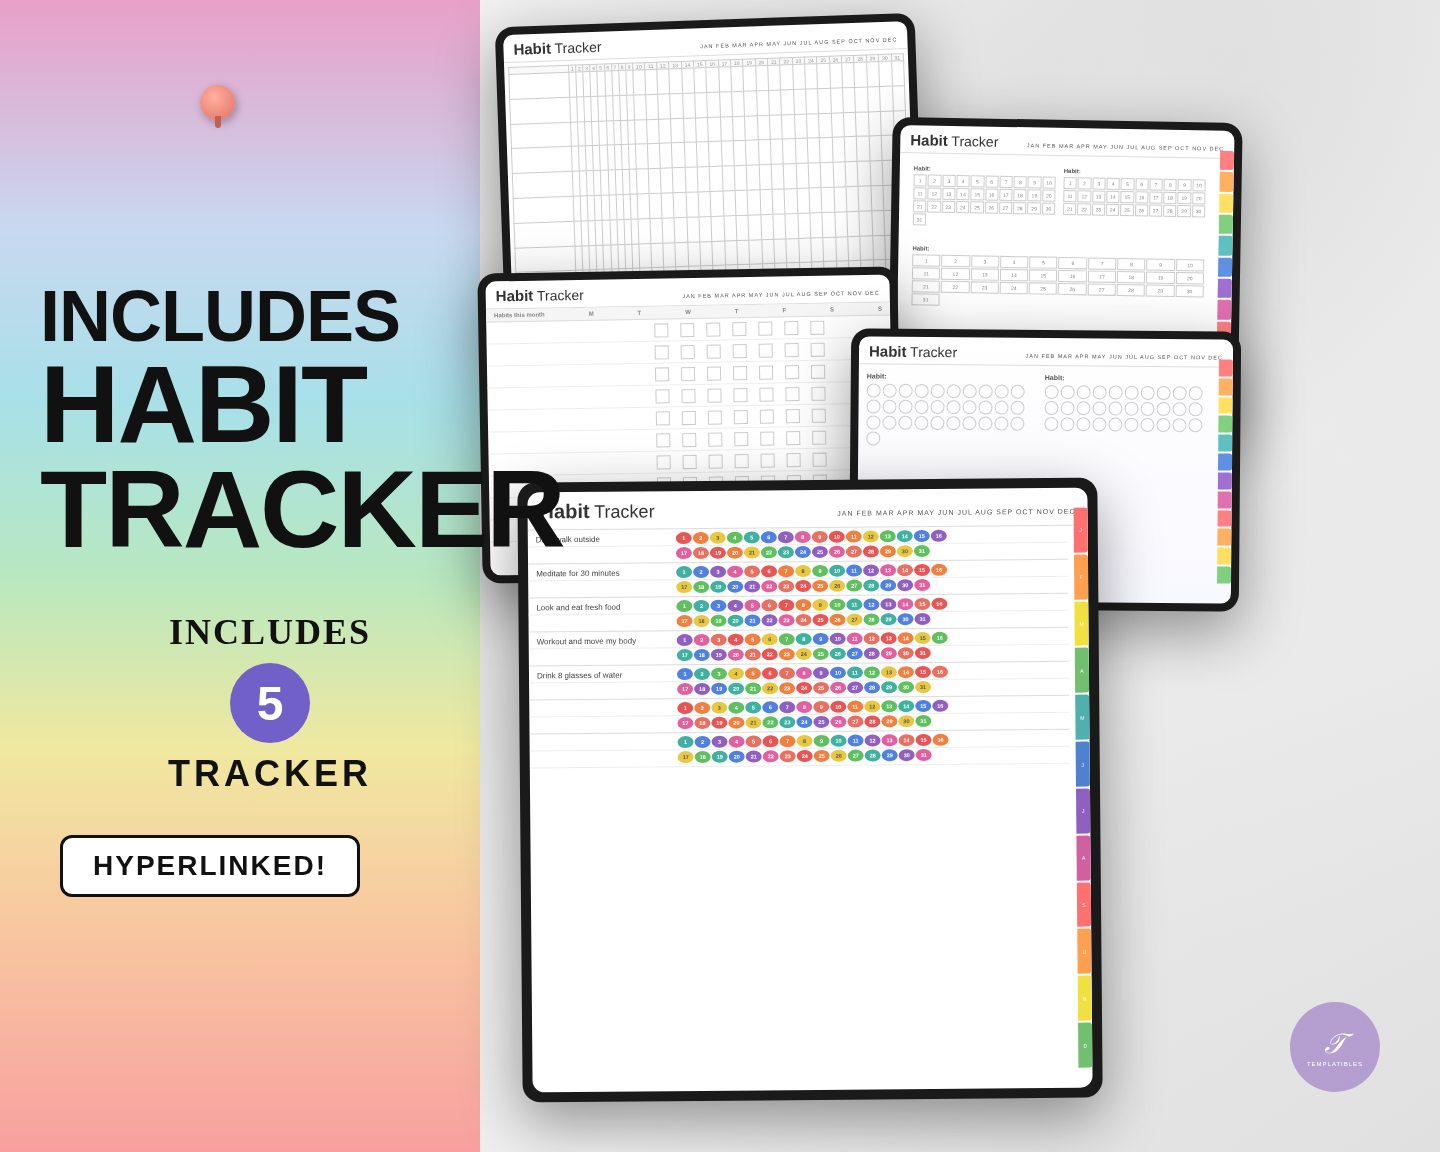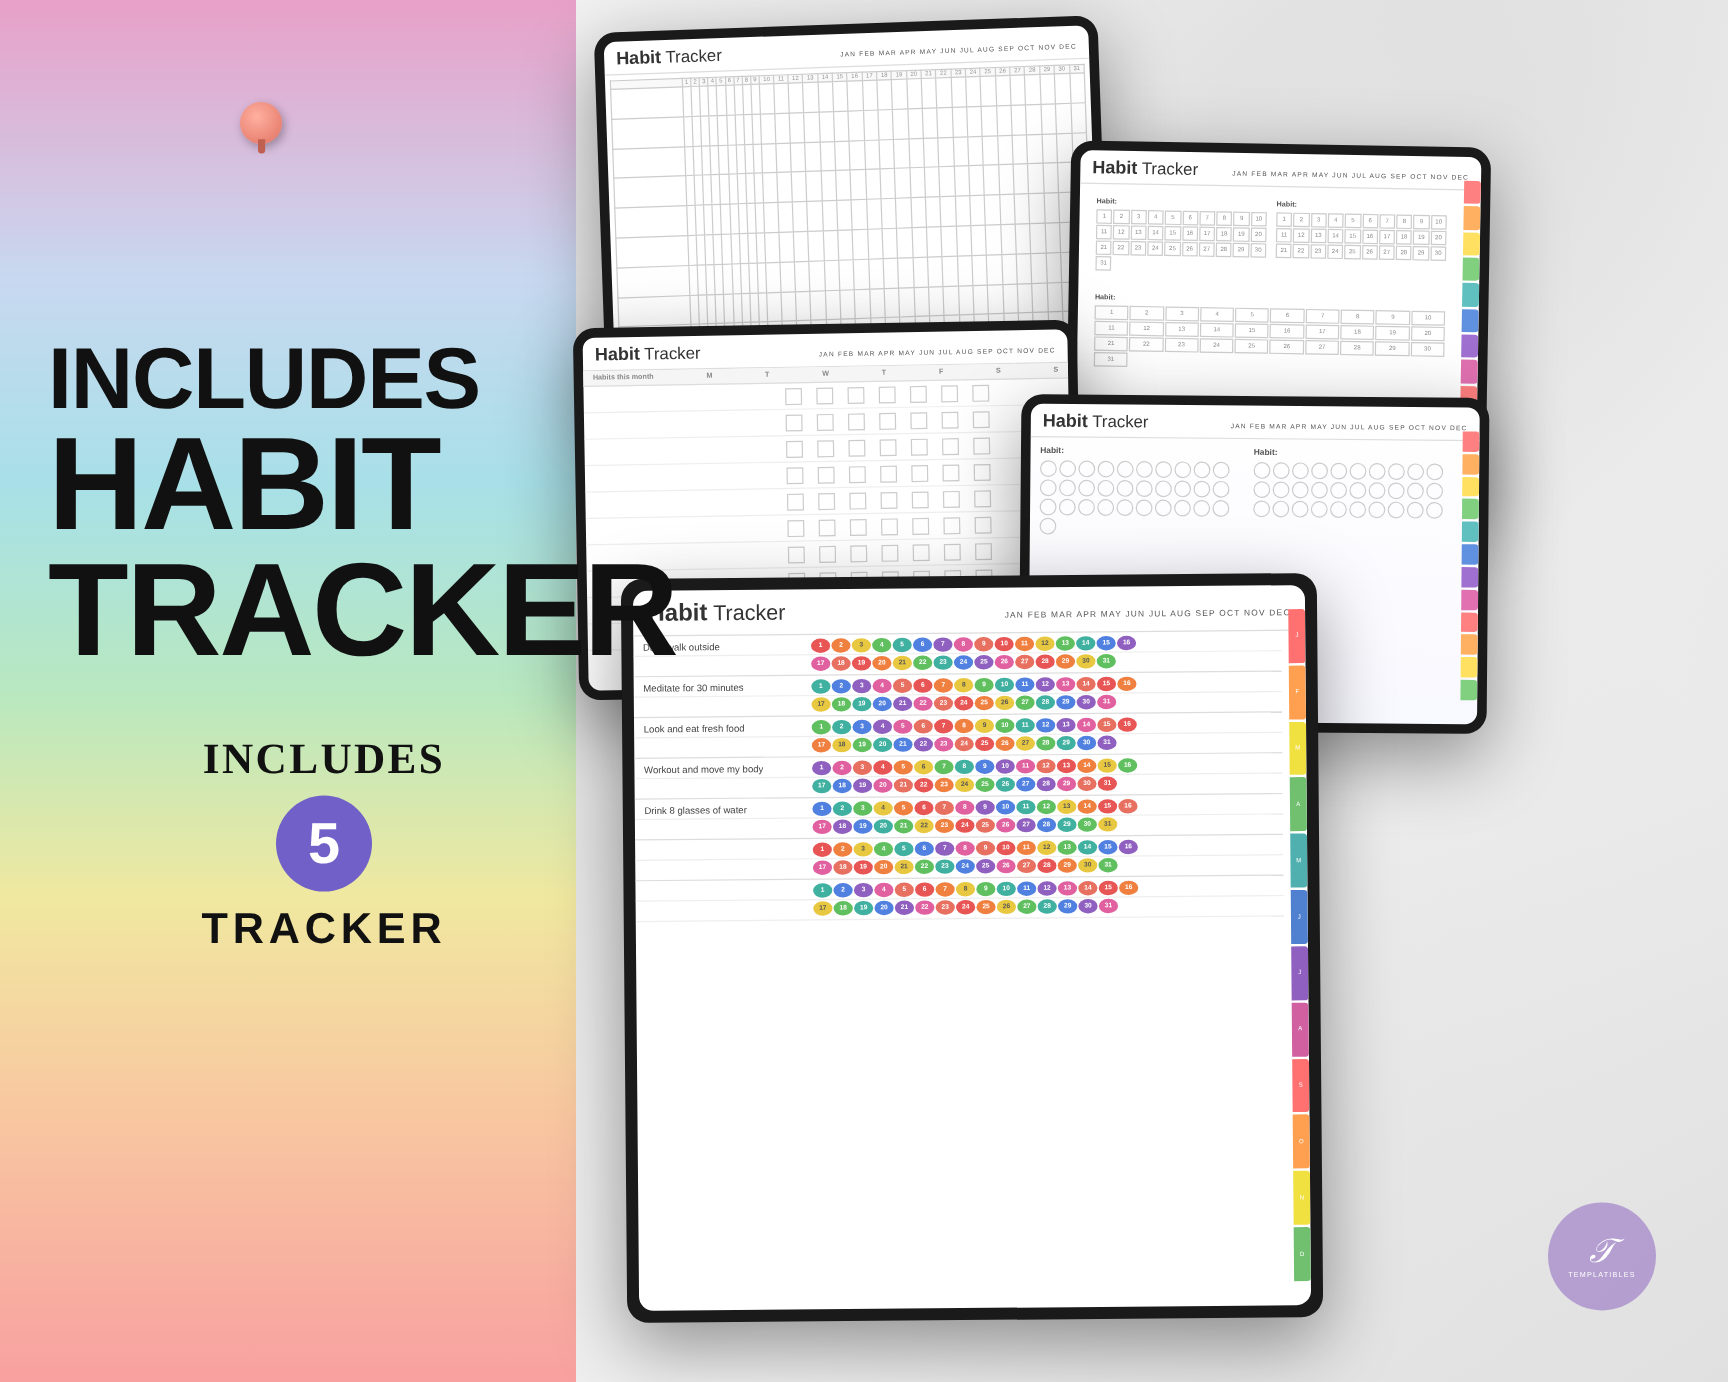--- a/index.html
+++ b/index.html
@@ -516,20 +516,23 @@
   <div class="digital-text">INCLUDES</div>
   <div class="habit-text">HABIT</div>
   <div class="tracker-text">TRACKER</div>
 
   <div class="includes-section">
     <div class="includes-label">INCLUDES</div>
     <div class="number-badge">
       <span>5</span>
     </div>
     <div class="trackers-label">TRACKER</div>
+    <div class="hyperlinked-badge">
+      <span>HYPERLINKED!</span>
+    </div>
   </div>
 </div>
 
 <div class="tablets-area">
 
   <div class="tablet tablet-1">
     <div class="tablet-screen">
       <div class="ht-header">
         <span class="ht-title">
           <strong>Habit</strong> Tracker

